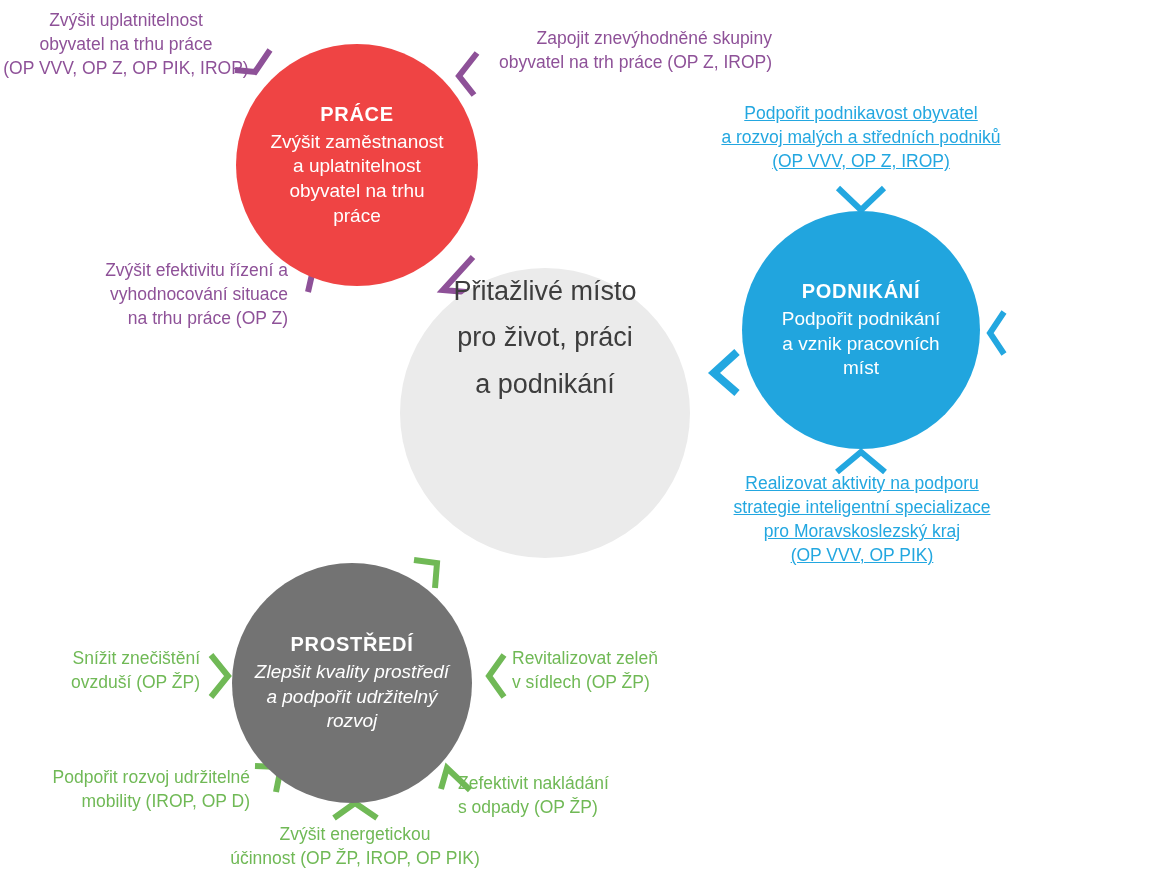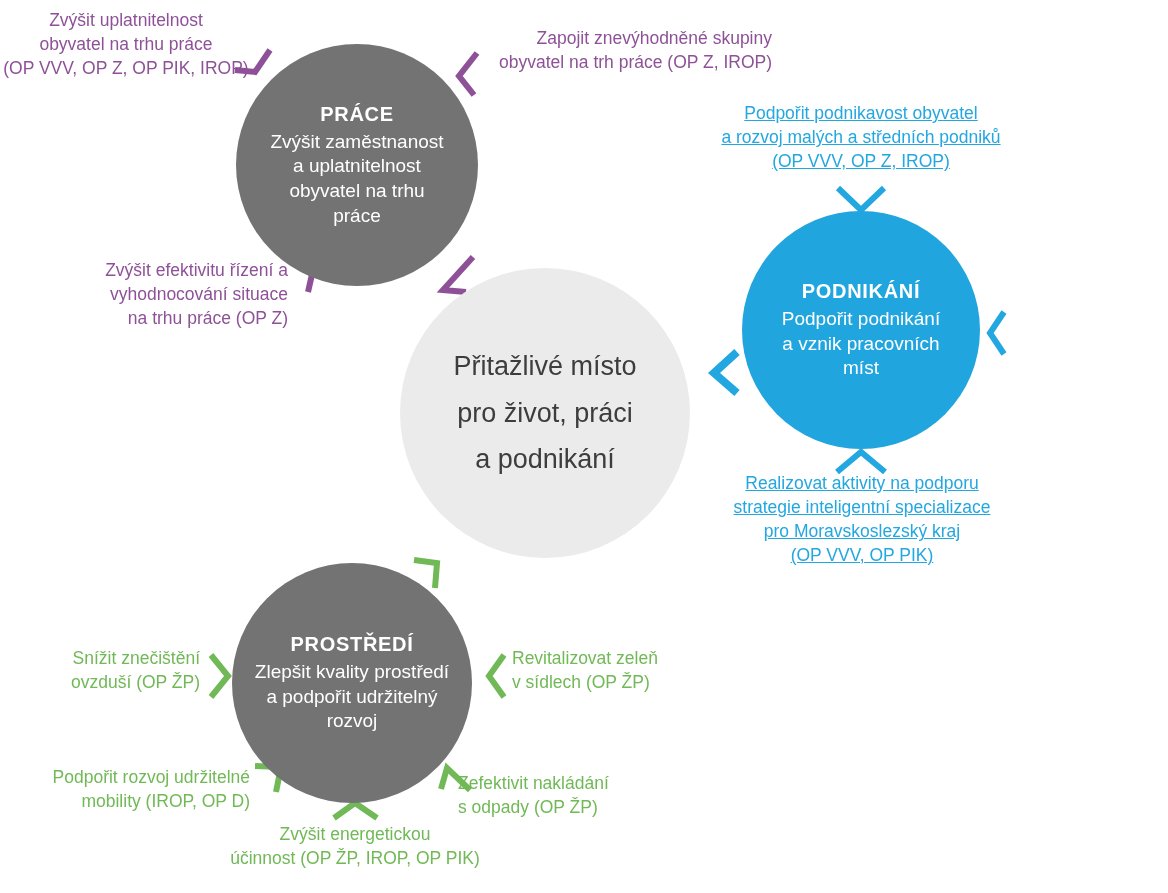--- a/index.html
+++ b/index.html
@@ -39,21 +39,21 @@
     color: #ffffff;
     font-size: 19px;
     line-height: 1.30;
     font-weight: 400;
     padding: 0 18px;
   }
   
   #circle-prace {
     left: 236px; top: 44px;
     width: 242px; height: 242px;
-    background: #737373;
+    background: #ef4444;
     justify-content: center;
   }
   
   #circle-podnikani {
     left: 742px; top: 211px;
     width: 238px; height: 238px;
     background: #21A5DE;
   }
   
   #circle-prostredi {
@@ -61,21 +61,21 @@
     width: 240px; height: 240px;
     background: #737373;
   }
   
   #circle-center {
     left: 400px; top: 268px;
     width: 290px; height: 290px;
     background: #ebebeb;
     display: flex;
     align-items: center;
-    justify-content: center;
+    justify-content: flex-start;
   }
   #circle-center .center-text {
     color: #3d3d3d;
     font-size: 27px;
     line-height: 1.72;
     text-align: center;
     font-weight: 400;
   }
   .note {
     position: absolute;
@@ -146,21 +146,21 @@
 
   <div class="circle" id="circle-podnikani">
     <div class="c-title">PODNIKÁNÍ</div>
     <div class="c-body" style="white-space: pre-line;">Podpořit podnikání
 a vznik pracovních
 míst</div>
   </div>
 
   <div class="circle" id="circle-prostredi">
     <div class="c-title">PROSTŘEDÍ</div>
-    <div class="c-body" style="white-space: pre-line;">Zlepšit kvality prostředí
+    <div class="c-body" style="white-space: pre-line; font-style: italic;">Zlepšit kvality prostředí
 a podpořit udržitelný
 rozvoj</div>
   </div>
 
   <div class="note purple ta-c" style="left: 0px; top: 8px; width: 252px; white-space: pre-line;">Zvýšit uplatnitelnost
 obyvatel na trhu práce
 (OP VVV, OP Z, OP PIK, IROP)</div>
 
   <div class="note purple ta-c" style="left: 466px; top: 26px; width: 306px; white-space: pre-line; text-align: right;">Zapojit znevýhodněné skupiny
 obyvatel na trh práce (OP Z, IROP)</div>

